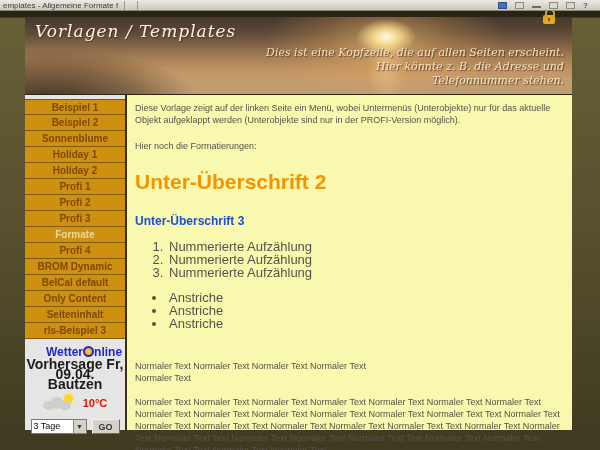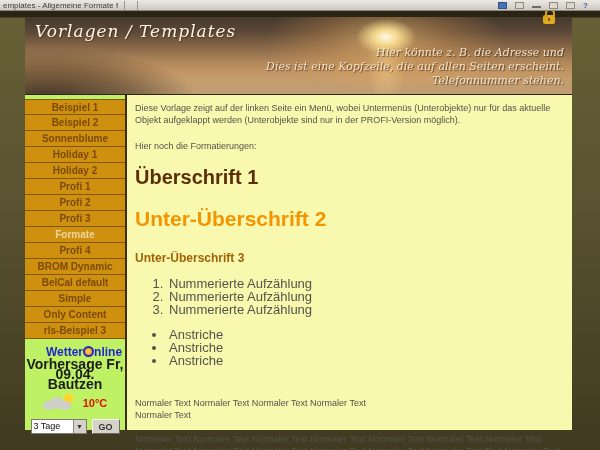--- a/index.html
+++ b/index.html
@@ -41,21 +41,21 @@
   }
   .header-title { position:absolute; left:10px; top:4px; font-family:"DejaVu Serif", serif;
       font-style:italic; font-size:17px; letter-spacing:1px; color:#fdf4e4;
       text-shadow:1px 1px 1px rgba(60,40,20,0.6); }
   .header-note { position:absolute; right:8px; bottom:6px; text-align:right;
       font-family:"DejaVu Serif", serif; font-style:italic; font-size:11px; line-height:14px;
       color:#f5e2c4; text-shadow:1px 1px 1px rgba(50,30,15,0.7); }
 
   
   .row { display:flex; width:100%; height:335px; }
-  .sidebar { width:102px; background:#bef264; border-right:2px solid #3c2f10; }
+  .sidebar { width:102px; background:#e5e5e5; border-right:2px solid #3c2f10; }
   .menu { margin-top:4px; }
   .menu-item { height:16px; line-height:15px; font-size:10px; font-weight:bold;
       text-align:center; color:#7b4a05; background:#cf9010;
       border-bottom:1px solid #7d5a06; cursor:pointer; }
   .menu-item:first-child { border-top:1px solid #7d5a06; }
   .menu-item.active { color:#ecd79c; }
 
   
   .weather { margin-top:6px; text-align:center; }
   .wo-logo { font-size:12px; font-weight:bold; color:#2326cb; line-height:14px;padding-left:18px; }
@@ -82,21 +82,21 @@
             color:#333; line-height:12px; text-align:center; cursor:pointer;
             font-family:"Liberation Sans", sans-serif; }
 
   
   .content { flex:1; background:#f8f8ae; padding:7px 8px 0 8px; color:#54534a; }
   .content p { font-size:9px; line-height:12px; }
   .intro { max-width:434px; }
   .formats-label { margin-top:14px; }
   h1.c { font-size:20px; color:#5c2e08; margin-top:14px; font-family:"Liberation Sans", sans-serif; }
   h2.c { font-size:21px; color:#f49400; margin-top:18px; }
-  h3.c { font-size:12px; color:#a16207; margin-top:20px; }
+  h3.c { font-size:12px; color:#1d4ed8; margin-top:20px; }
   .content ol, .content ul { margin:12px 0 0 0; padding-left:32px; font-size:13px; line-height:13px; }
   .content li { padding-left:2px; }
   .content ul li { list-style-type:disc; }
   .p-normal { margin-top:30px; }
   .p-long { margin-top:12px; max-width:436px; }
 </style>
 </head>
 <body>
 
 <div class="toolbar">
@@ -112,44 +112,44 @@
   <span class="tb-ico help">?</span>
 </div>
 
 <div class="lock"></div>
 
 <div class="page">
 
   <div class="header">
     <div class="header-title">Vorlagen / Templates</div>
     <div class="header-note">
+      <div>Dies ist eine Kopfzeile, die auf allen Seiten erscheint.</div>
       <div>Hier könnte z. B. die Adresse und</div>
-      <div>Dies ist eine Kopfzeile, die auf allen Seiten erscheint.</div>
       <div>Telefonnummer stehen.</div>
     </div>
   </div>
 
   <div class="row">
 
     <div class="sidebar">
       <div class="menu">
         <div class="menu-item">Beispiel 1</div>
         <div class="menu-item">Beispiel 2</div>
         <div class="menu-item">Sonnenblume</div>
         <div class="menu-item">Holiday 1</div>
         <div class="menu-item">Holiday 2</div>
         <div class="menu-item">Profi 1</div>
         <div class="menu-item">Profi 2</div>
         <div class="menu-item">Profi 3</div>
         <div class="menu-item active">Formate</div>
         <div class="menu-item">Profi 4</div>
         <div class="menu-item">BROM Dynamic</div>
         <div class="menu-item">BelCal default</div>
-        <div class="menu-item">Simple</div>
         <div class="menu-item">Only Content</div>
+        <div class="menu-item">Seiteninhalt</div>
         <div class="menu-item">rls-Beispiel 3</div>
       </div>
 
       <div class="weather">
         <div class="wo-logo"><span>Wetter</span><span class="wo-o"></span><span>nline</span></div>
         <div class="wo-line">Vorhersage Fr, 09.04.</div>
         <div class="wo-line">Bautzen</div>
         <div class="wx-row">
           <span class="cloud">
             <span class="sun"></span>
@@ -165,21 +165,20 @@
             <span class="arrow">▼</span>
           </span>
           <button class="go-btn">GO</button>
         </div>
       </div>
     </div>
 
     <div class="content">
       <p class="intro">Diese Vorlage zeigt auf der linken Seite ein Menü, wobei Untermenüs (Unterobjekte) nur für das aktuelle Objekt aufgeklappt werden (Unterobjekte sind nur in der PROFI-Version möglich).</p>
       <p class="formats-label">Hier noch die Formatierungen:</p>
-      <h1 class="c">Überschrift 1</h1>
       <h2 class="c">Unter-Überschrift 2</h2>
       <h3 class="c">Unter-Überschrift 3</h3>
       <ol>
         <li>Nummerierte Aufzählung</li>
         <li>Nummerierte Aufzählung</li>
         <li>Nummerierte Aufzählung</li>
       </ol>
       <ul>
         <li>Anstriche</li>
         <li>Anstriche</li>

